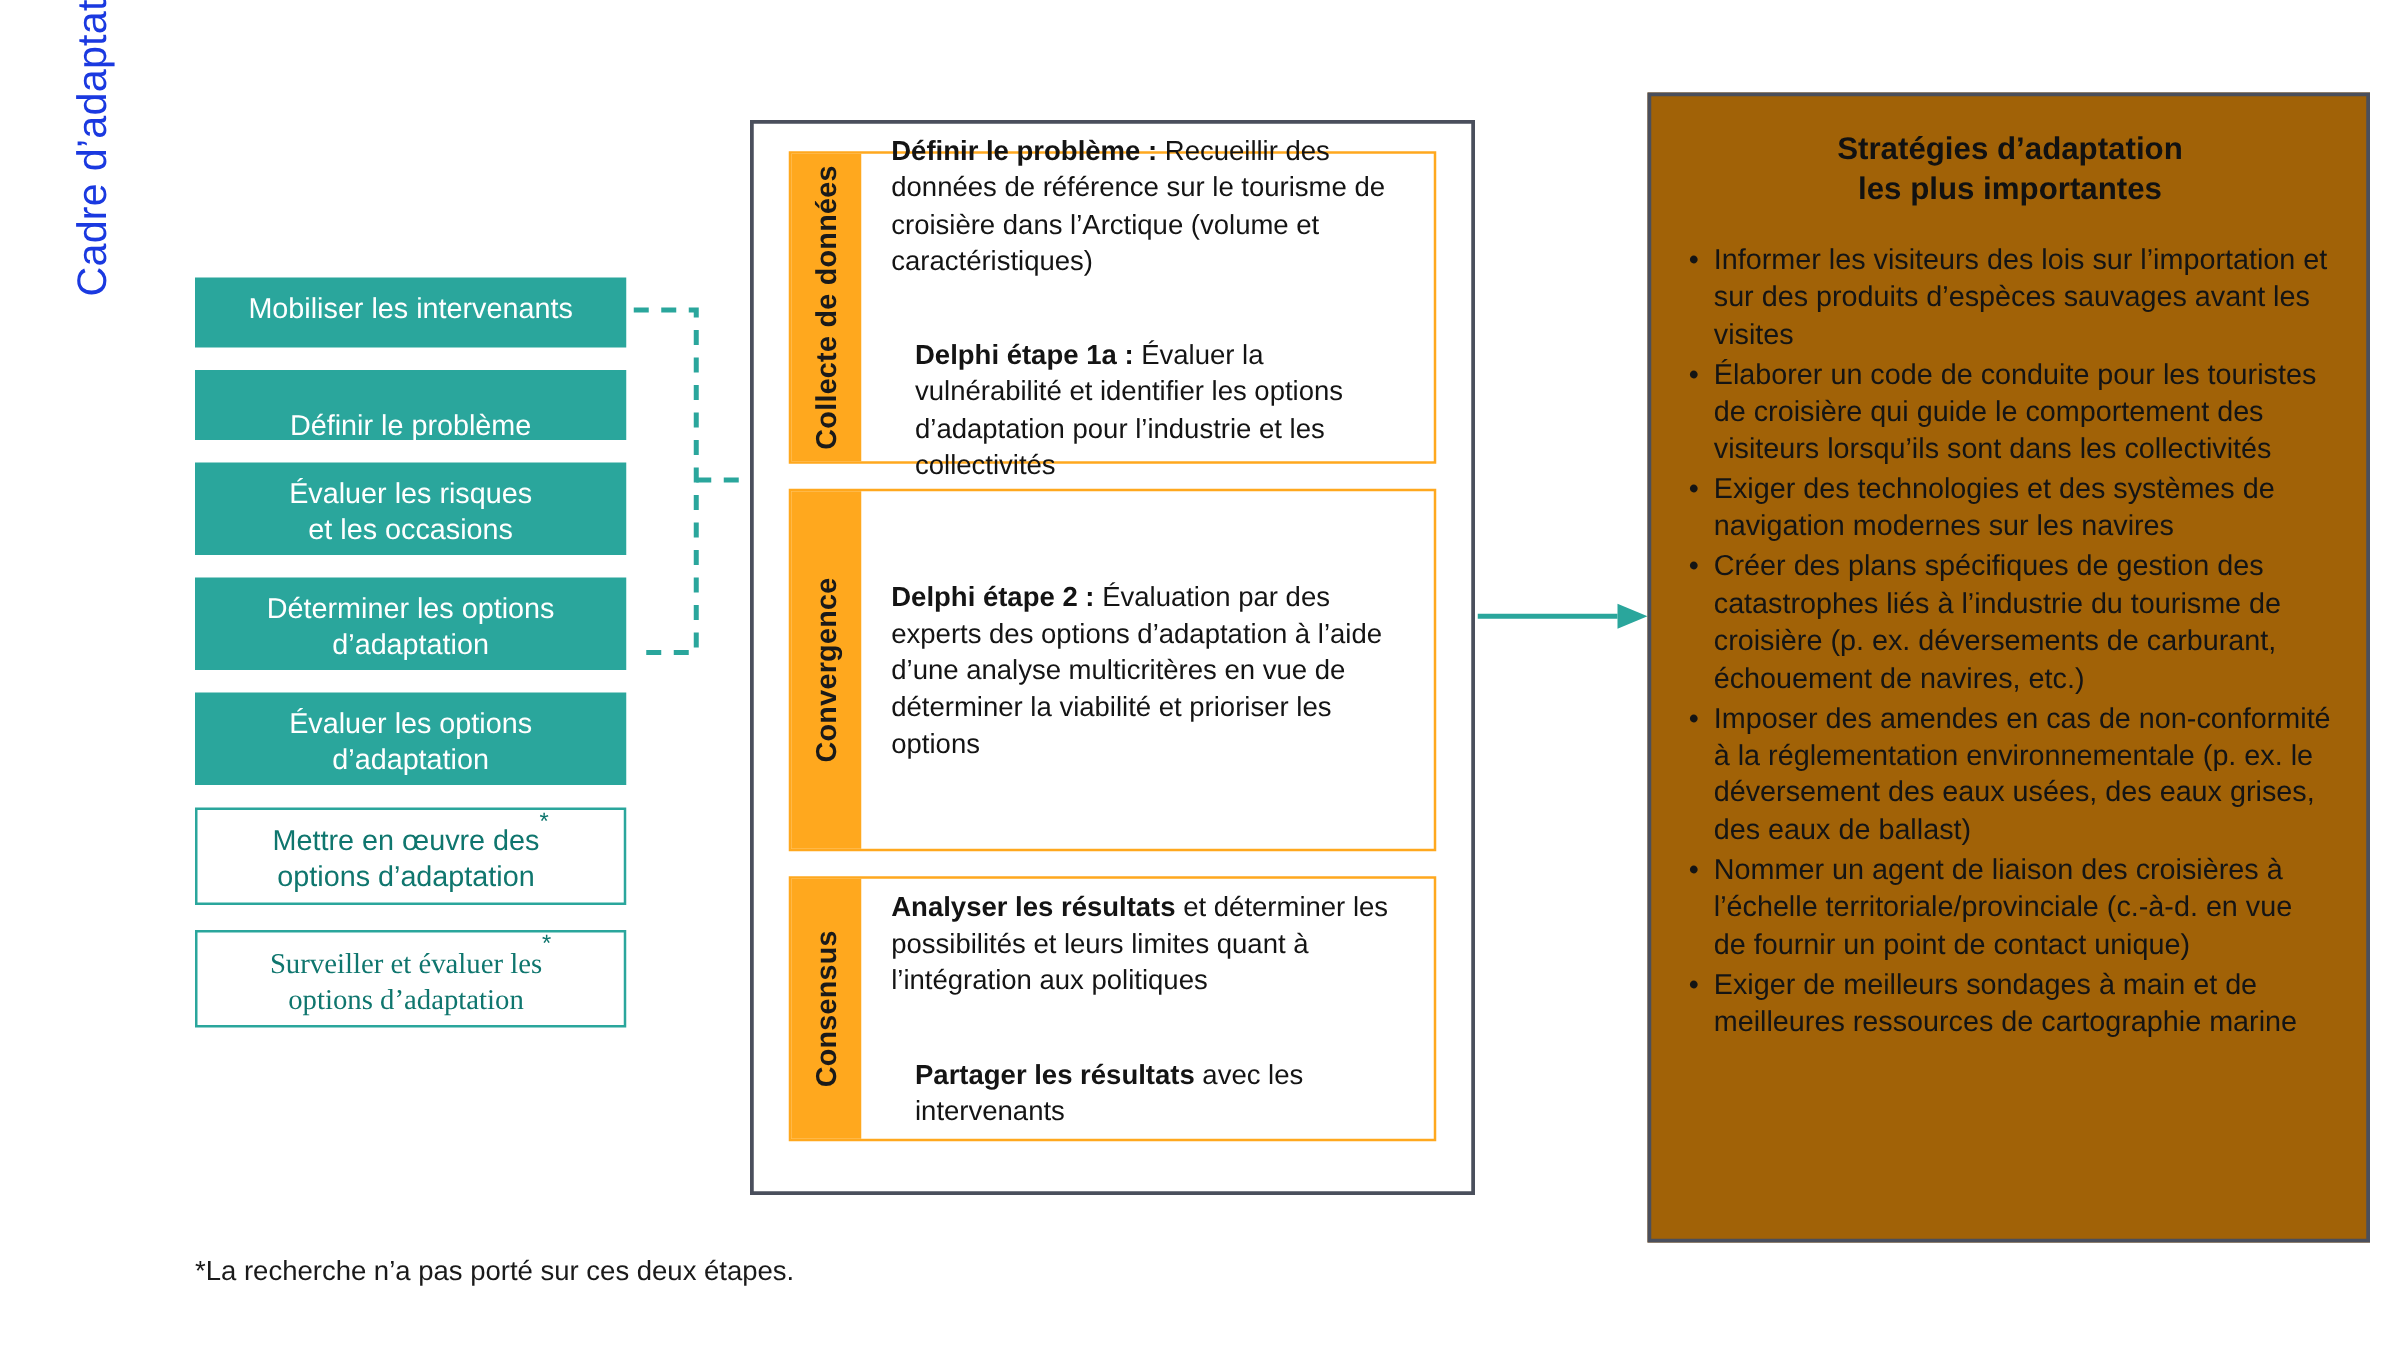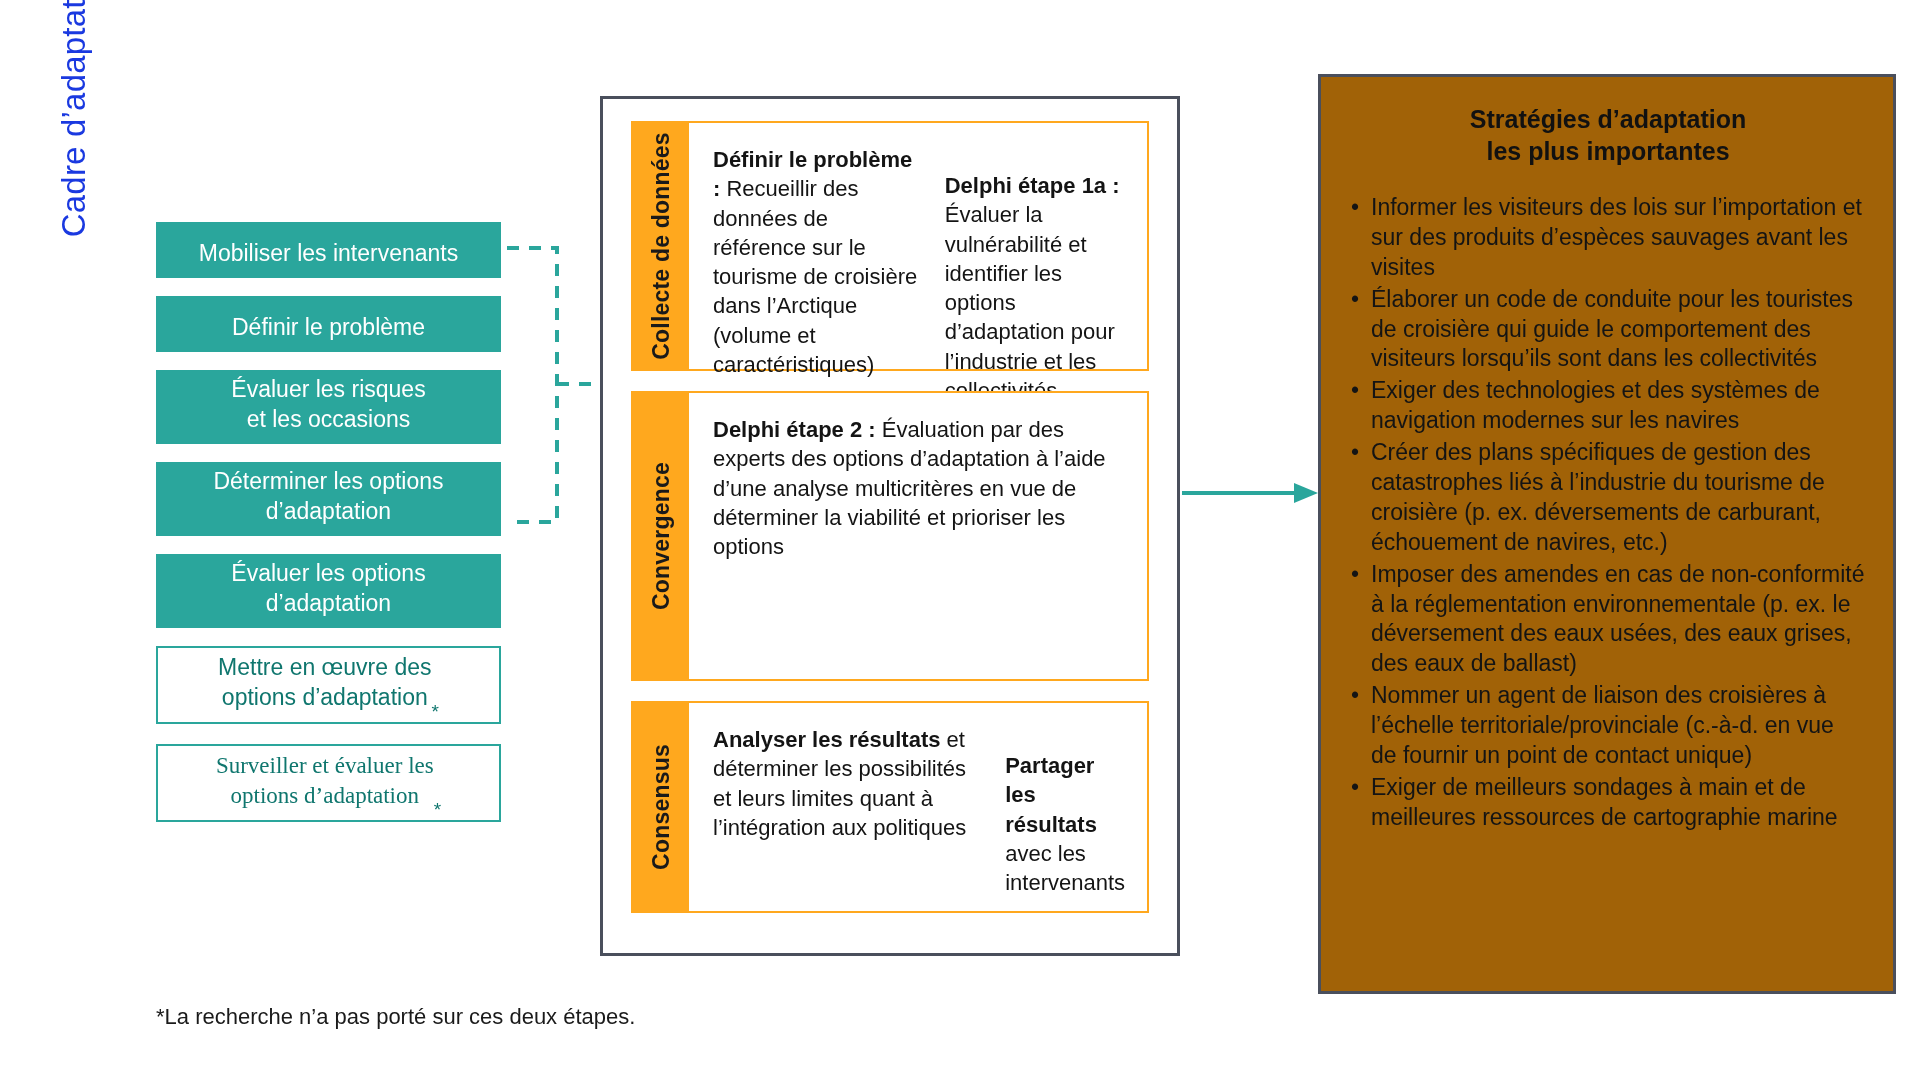--- a/index.html
+++ b/index.html
@@ -26,21 +26,21 @@
     white-space: nowrap;
   }
 
   #left-stack {
     position: absolute;
     left: 156px; top: 222px;
     width: 345px;
   }
   .step {
     width: 345px;
-    display: flex; align-items: flex-end; justify-content: center;
+    display: flex; align-items: flex-start; justify-content: center;
     text-align: center;
     line-height: 1.28;
     font-size: 23px;
     padding: 10px 14px;
     margin-bottom: 18px;
   }
   .step.filled {
     background: #2aa69c;
     color: #ffffff;
     border: none;
@@ -87,30 +87,30 @@
     white-space: nowrap;
     font-size: 23px;
     font-weight: 700;
     color: #1a1a1a;
     letter-spacing: .2px;
   }
   .phase-body {
     flex: 1;
     padding: 22px 22px 22px 24px;
     display: flex;
-    flex-direction: row;
+    flex-direction: column;
     justify-content: center;
     gap: 20px;
   }
   .phase-para {
     font-size: 22px;
     line-height: 1.33;
     color: #141414;
   }
-  .phase-para + .phase-para { margin-top: 26px; }
+  .phase-para + .phase-para { margin-top: 26px; margin-left: 19px; }
   .phase-para b { font-weight: 700; }
 
   #phase-collecte   { top: 22px;  height: 250px; }
   #phase-convergence{ top: 292px; height: 290px; }
   #phase-consensus  { top: 602px; height: 212px; }
 
   
   #arrow-to-strategies { position: absolute; left: 1182px; top: 478px; }
 
   

